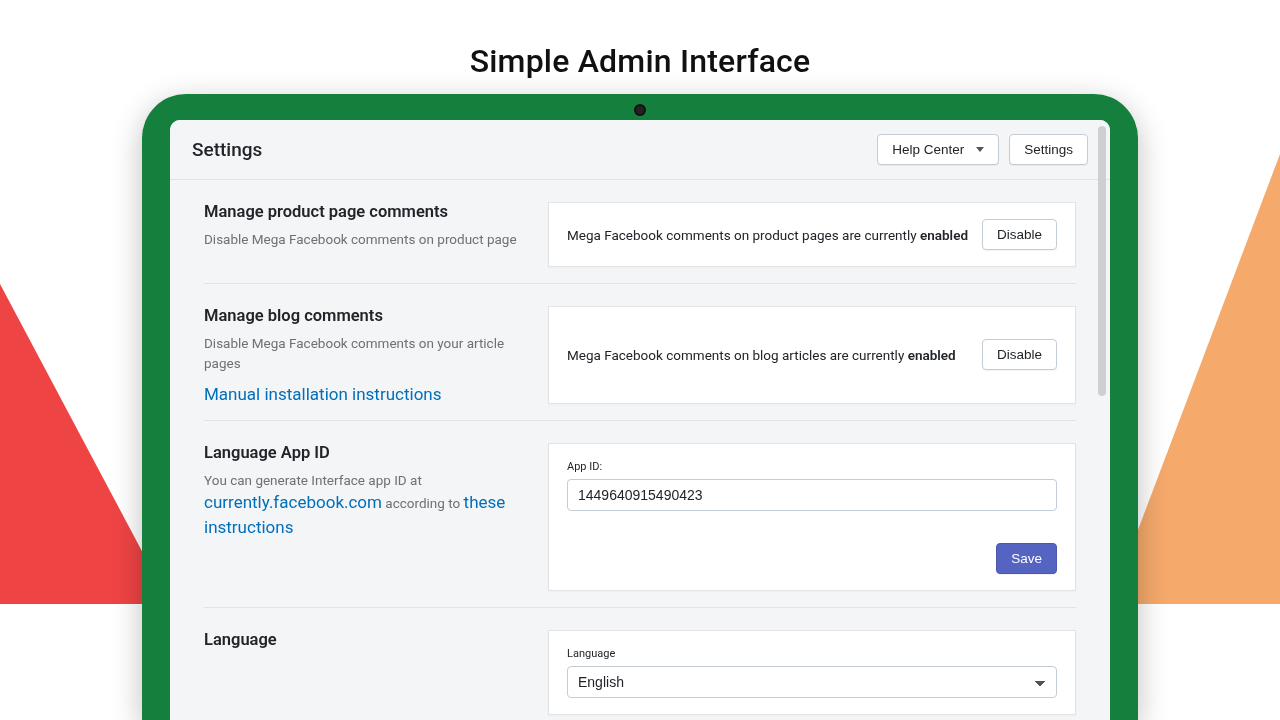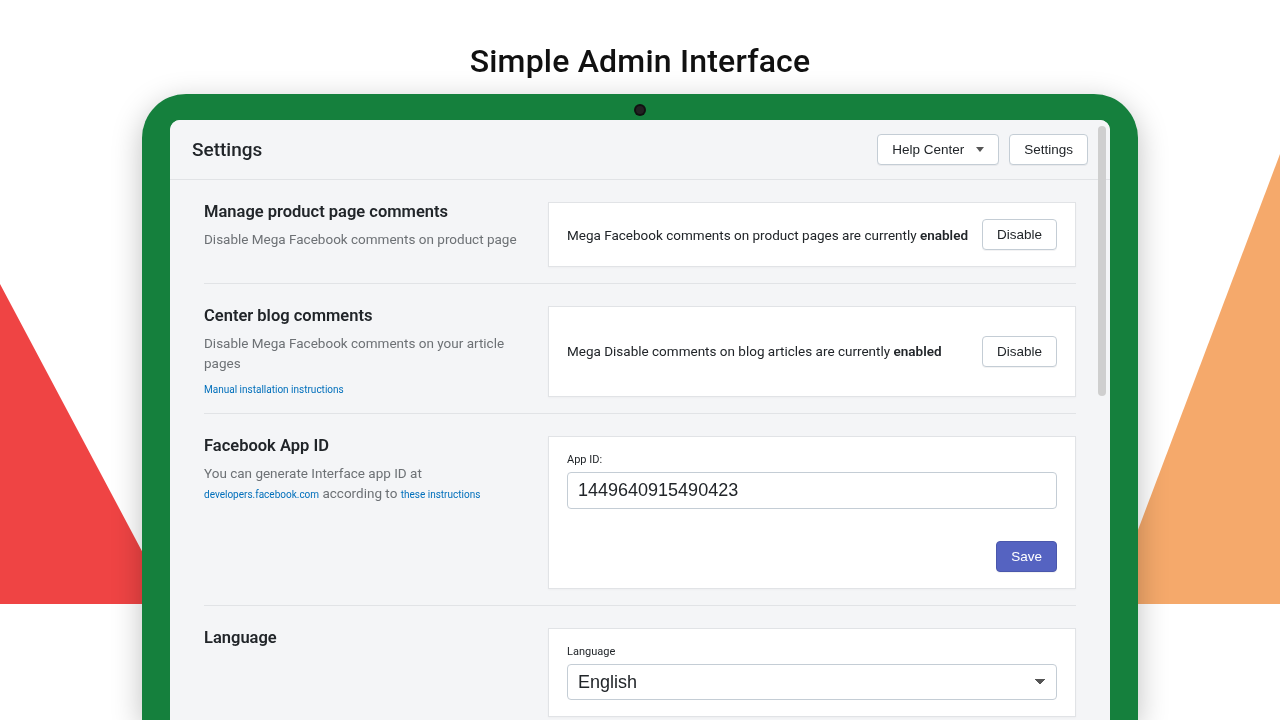--- a/index.html
+++ b/index.html
@@ -20,28 +20,28 @@
   .btn .caret { width: 0; height: 0; border-left: 4px solid transparent; border-right: 4px solid transparent; border-top: 5px solid #555; }
   .btn-primary { background: #5563c1; border-color: #4a57ac; color: #fff; }
 
   .content { padding: 0 34px 20px 34px; }
   .section { display: flex; padding: 22px 0 16px; border-bottom: 1px solid #e1e3e6; gap: 24px; }
   .section:last-child { border-bottom: none; }
   .section .left { width: 320px; flex: 0 0 320px; }
   .section .left h2 { font-size: 16.5px; font-weight: 600; color: #212529; margin-bottom: 8px; }
   .section .left p { font-size: 13.5px; color: #6d7175; line-height: 1.5; }
   .section .left p + p, .section .left p + a, .section .left .sublink { margin-top: 10px; display: inline-block; }
-  a.link { color: #006fbb; text-decoration: none; font-size: 10px; }
+  a.link { color: #006fbb; text-decoration: none; font-size: 17px; }
 
   .card { flex: 1; background: #fff; border: 1px solid #e1e3e6; border-radius: 0; padding: 16px 18px; box-shadow: 0 1px 2px rgba(0,0,0,.03); }
   .card.row { display: flex; align-items: center; justify-content: space-between; gap: 12px; }
   .status-text { font-size: 13.5px; color: #212529; }
   .status-text b { font-weight: 600; }
   .card label { display: block; font-size: 11px; color: #212529; margin-bottom: 6px; }
-  .card input[type=text], .card select { width: 100%; font-size: 18px; padding: 7px 10px; border: 1px solid #c4cdd5; border-radius: 4px; background: #fff; color: #212529; }
+  .card input[type=text], .card select { width: 100%; font-size: 14px; padding: 7px 10px; border: 1px solid #c4cdd5; border-radius: 4px; background: #fff; color: #212529; }
   .card select { appearance: none; background-image: linear-gradient(45deg, transparent 50%, #555 50%), linear-gradient(135deg, #555 50%, transparent 50%); background-position: calc(100% - 16px) 14px, calc(100% - 11px) 14px; background-size: 5px 5px, 5px 5px; background-repeat: no-repeat; padding-right: 30px; }
   .card .card-actions { display: flex; justify-content: flex-end; margin-top: 32px; }
 </style>
 </head>
 <body>
 
 <div class="stage">
   <div class="tri-left"></div>
   <div class="tri-right"></div>
 
@@ -75,37 +75,37 @@
           <div class="card row">
             <span class="status-text">
               <span>Mega Facebook comments on product pages are currently </span><b>enabled</b>
             </span>
             <button class="btn">Disable</button>
           </div>
         </div>
 
         <div class="section">
           <div class="left">
-            <h2>Center blog comments</h2>
+            <h2>Manage blog comments</h2>
             <p>Disable Mega Facebook comments on your article pages</p>
             <a href="#" class="link sublink">Manual installation instructions</a>
           </div>
           <div class="card row">
             <span class="status-text">
-              <span>Mega Disable comments on blog articles are currently </span><b>enabled</b>
+              <span>Mega Facebook comments on blog articles are currently </span><b>enabled</b>
             </span>
             <button class="btn">Disable</button>
           </div>
         </div>
 
         <div class="section">
           <div class="left">
-            <h2>Facebook App ID</h2>
+            <h2>Language App ID</h2>
             <p>
-              <span>You can generate Interface app ID at </span><a href="#" class="link">developers.facebook.com</a><span> according to </span><a href="#" class="link">these instructions</a>
+              <span>You can generate Interface app ID at </span><a href="#" class="link">currently.facebook.com</a><span> according to </span><a href="#" class="link">these instructions</a>
             </p>
           </div>
           <div class="card">
             <label>App ID:</label>
             <input type="text" value="1449640915490423" style="">
             <div class="card-actions">
               <button class="btn btn-primary">Save</button>
             </div>
           </div>
         </div>

